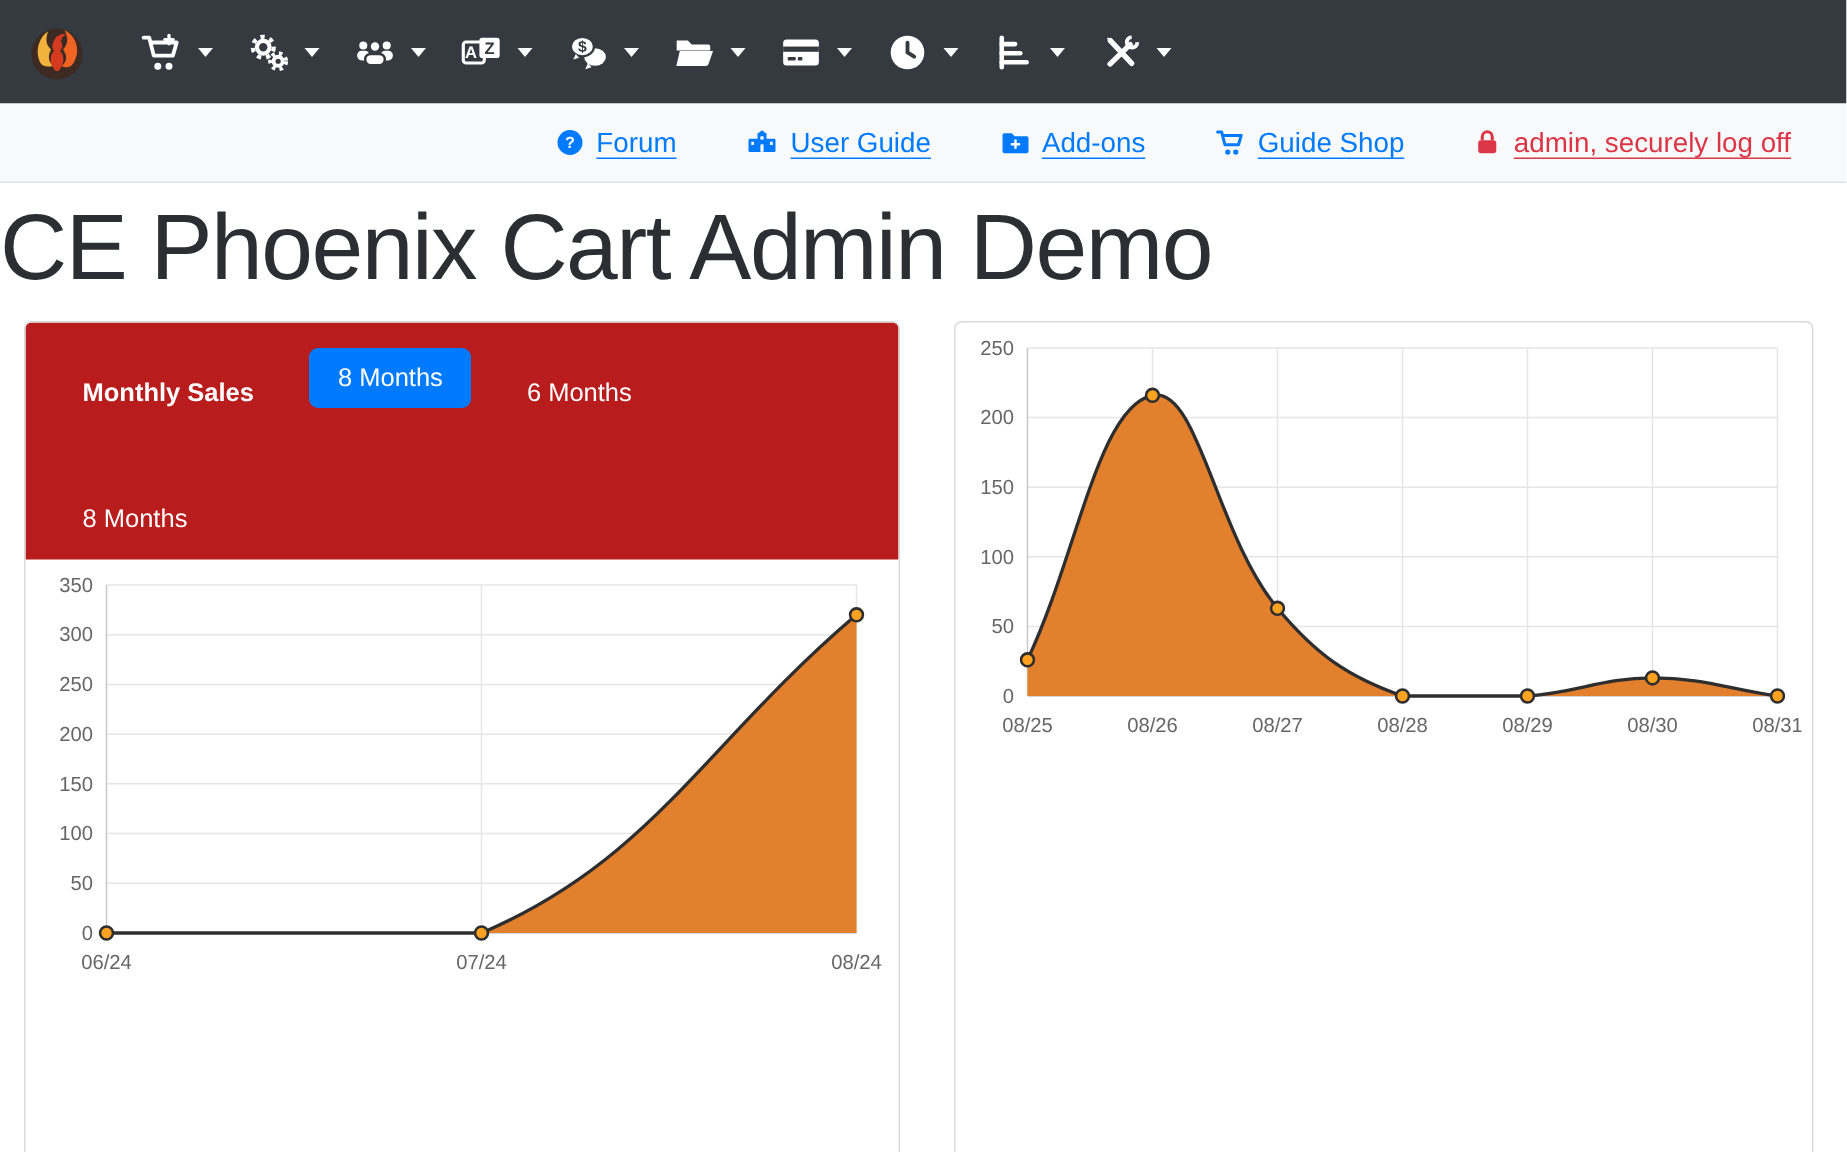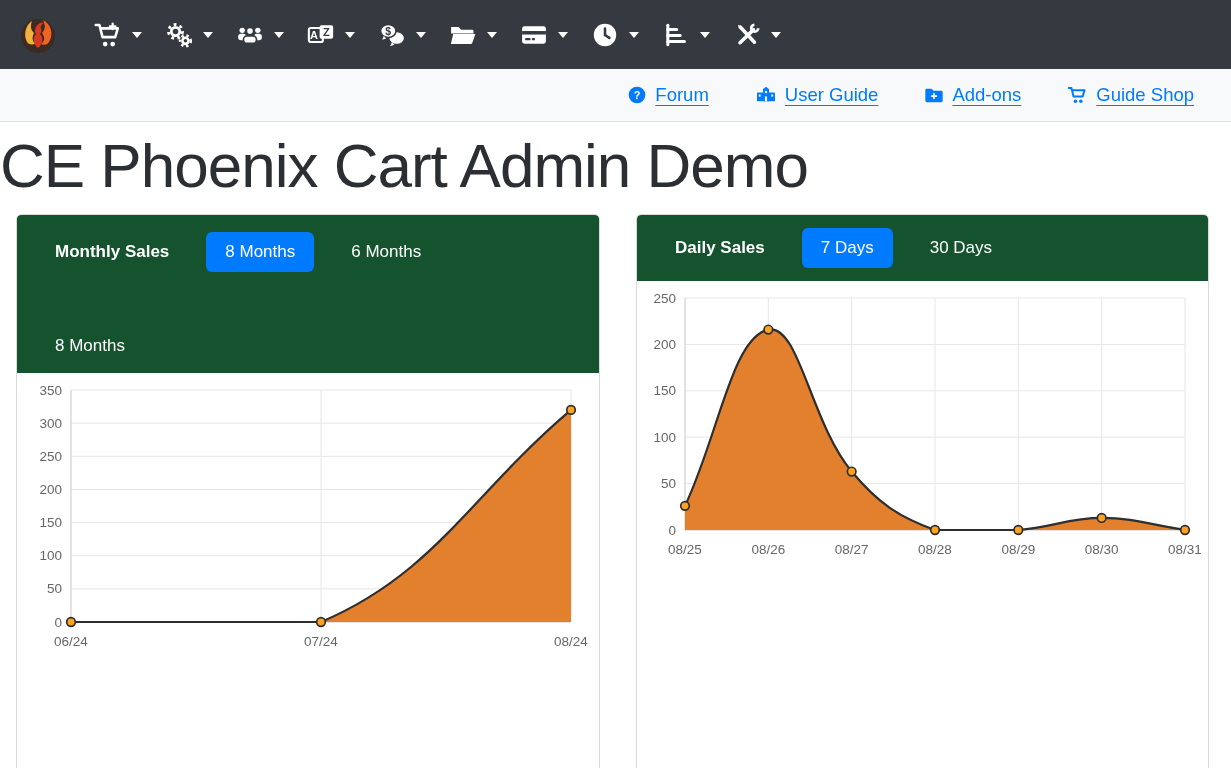--- a/index.html
+++ b/index.html
@@ -31,22 +31,22 @@
   
   h1.page-title { font-size: 62px; font-weight: 300; color: #2b2f33;
     letter-spacing: -1px; margin: 11px 0 0; line-height: 1.08; }
 
   
   .cards { display: flex; gap: 36px; padding: 14px 16px 0; align-items: flex-start; }
   .card { background: #fff; border: 1px solid #d9d9d9; border-radius: 5px;
     height: 720px; overflow: hidden; }
   .card.left  { width: 584px; }
   .card.right { width: 573px; }
-  .card-header { background: #14532d; border-radius: 4px 4px 0 0; display: flex;
-    flex-wrap: wrap; align-items: center; column-gap: 37px; row-gap: 32px;
+  .card-header { background: #b91c1c; border-radius: 4px 4px 0 0; display: flex;
+    flex-wrap: wrap; align-items: flex-end; column-gap: 37px; row-gap: 32px;
     padding: 17px 38px; }
   .card.right .card-header { padding: 13px 38px; }
   .card-title { color: #fff; font-weight: bold; font-size: 17px; }
   .chip { font-family: inherit; font-size: 17px; color: #fff; background: none;
     border: none; cursor: pointer; padding: 0; }
   .chip.active { background: #007bff; border-radius: 6px; padding: 10px 19px; }
   .flex-break { flex-basis: 100%; height: 0; }
   svg.chart { display: block; margin: 3px auto 0; }
   svg.chart text { font-family: "Liberation Sans", sans-serif; }
 </style>
@@ -202,20 +202,27 @@
 
   <a class="sublink blue">
     <svg width="21" height="20" viewBox="0 0 24 24">
       <path d="M1.5 3.5h3.2l2.6 10.3h10.9l2.2-7.5H6.2" fill="none" stroke="#007bff" stroke-width="2.4" stroke-linejoin="round" stroke-linecap="round"></path>
       <circle cx="9.6" cy="19.6" r="2.1" fill="#007bff"></circle>
       <circle cx="16" cy="19.6" r="2.1" fill="#007bff"></circle>
     </svg>
     <span class="lbl">Guide Shop</span>
   </a>
 
+  <a class="sublink red">
+    <svg width="19" height="20" viewBox="0 0 24 24">
+      <rect x="4.4" y="10" width="15.2" height="11" rx="2.4" fill="#dc3545"></rect>
+      <path d="M7.8 10V7.2a4.2 4.2 0 018.4 0V10" fill="none" stroke="#dc3545" stroke-width="2.6"></path>
+    </svg>
+    <span class="lbl">admin, securely log off</span>
+  </a>
 
 </div>
 
 <h1 class="page-title">CE Phoenix Cart Admin Demo</h1>
 
 <div class="cards">
 
   <section class="card left">
     <header class="card-header">
       <span class="card-title">Monthly Sales</span>
@@ -249,25 +256,20 @@
         <text x="550" y="270" text-anchor="middle" font-size="13.5" fill="#666666">08/24</text>
         <path d="M50,246C150,246 213.4739181581682,246 300,246C413.4739181581682,197.86112180535767 450,118.73142857142858 550,33.88571428571429 L550,246 L50,246 Z" fill="#e2802e"></path>
         <path d="M50,246C150,246 213.4739181581682,246 300,246C413.4739181581682,197.86112180535767 450,118.73142857142858 550,33.88571428571429" fill="none" stroke="#2e2e2e" stroke-width="2.2"></path>
         <circle cx="50" cy="246" r="4.3" fill="#ffa21f" stroke="#2e2e2e" stroke-width="1.7"></circle>
         <circle cx="300" cy="246" r="4.3" fill="#ffa21f" stroke="#2e2e2e" stroke-width="1.7"></circle>
         <circle cx="550" cy="33.88571428571429" r="4.3" fill="#ffa21f" stroke="#2e2e2e" stroke-width="1.7"></circle>
       </svg>
   </section>
 
   <section class="card right">
-    <header class="card-header">
-      <span class="card-title">Daily Sales</span>
-      <button class="chip active">7 Days</button>
-      <button class="chip">30 Days</button>
-    </header>
     <svg class="chart" width="556" height="282">
         <line x1="40" x2="540" y1="246" y2="246" stroke="#c8c8c8" stroke-width="1"></line>
         <text x="31" y="250.5" text-anchor="end" font-size="13.5" fill="#666666">0</text>
         <line x1="40" x2="540" y1="199.60000000000002" y2="199.60000000000002" stroke="#e6e6e6" stroke-width="1"></line>
         <text x="31" y="204.10000000000002" text-anchor="end" font-size="13.5" fill="#666666">50</text>
         <line x1="40" x2="540" y1="153.2" y2="153.2" stroke="#e6e6e6" stroke-width="1"></line>
         <text x="31" y="157.7" text-anchor="end" font-size="13.5" fill="#666666">100</text>
         <line x1="40" x2="540" y1="106.80000000000001" y2="106.80000000000001" stroke="#e6e6e6" stroke-width="1"></line>
         <text x="31" y="111.30000000000001" text-anchor="end" font-size="13.5" fill="#666666">150</text>
         <line x1="40" x2="540" y1="60.39999999999999" y2="60.39999999999999" stroke="#e6e6e6" stroke-width="1"></line>

